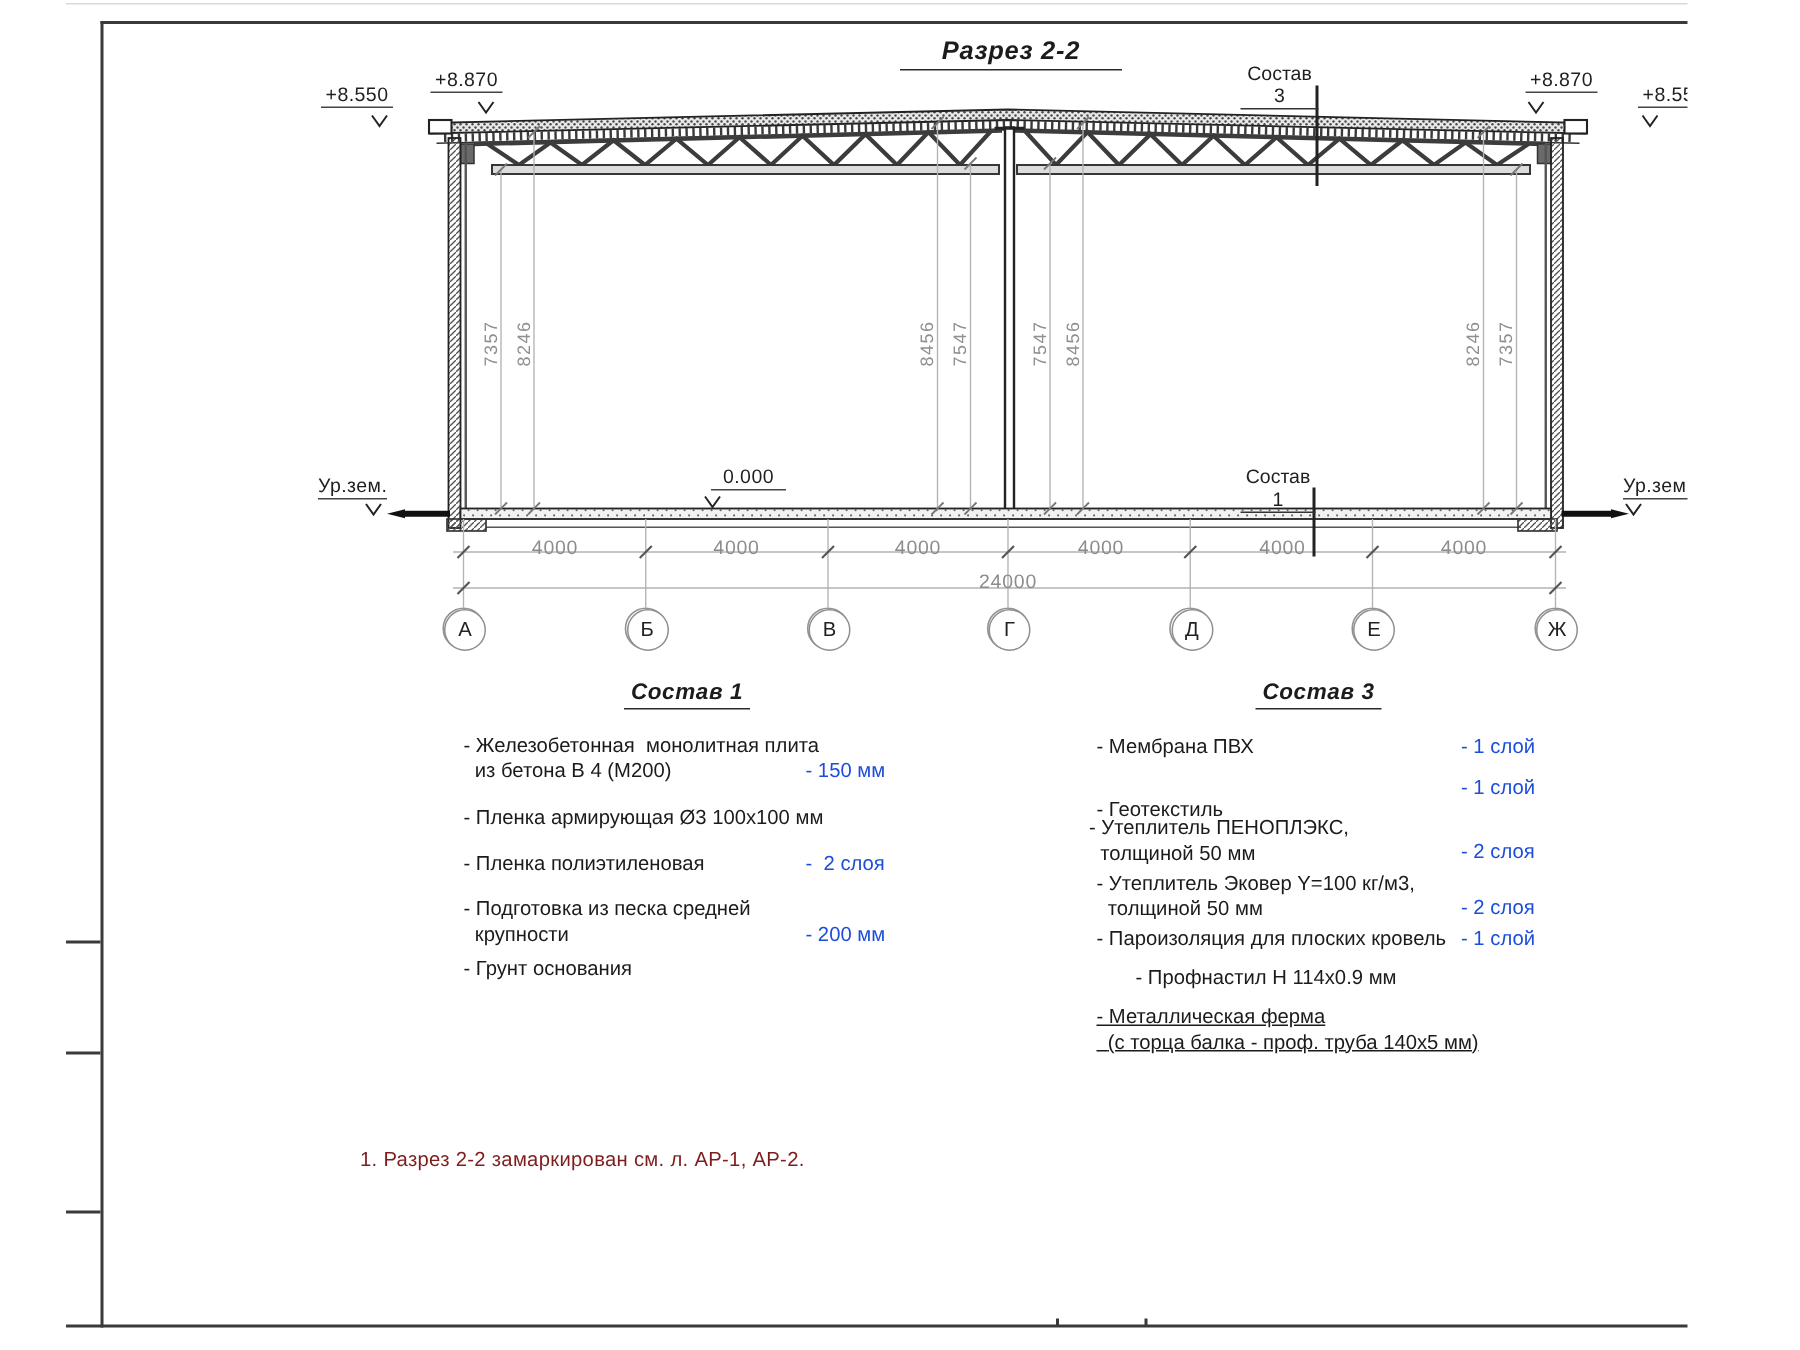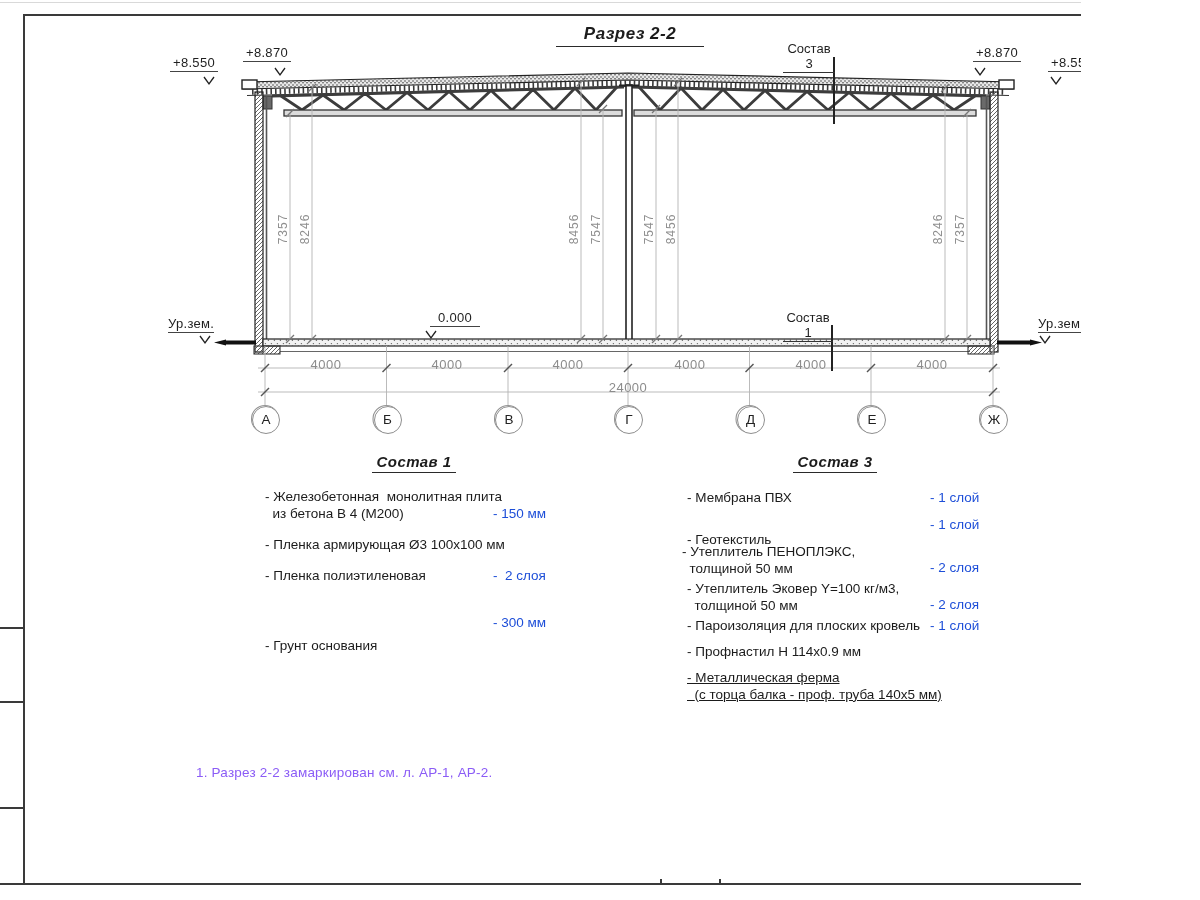--- a/index.html
+++ b/index.html
@@ -1,18 +1,18 @@
 <!DOCTYPE html>
 <html><head>
 <meta charset="utf-8">
 <style>
   html,body{margin:0;padding:0;background:#fff;}
   .sheet{
     position:relative;width:1081px;height:900px;background:#ffffff;overflow:hidden;
-    font-family:"Liberation Sans","DejaVu Sans",sans-serif;color:#1c1c1c;
+    font-family:"Liberation Sans","DejaVu Sans",sans-serif;color:#1c1c1c;margin-left:44px;
   }
   .abs{position:absolute;}
   
   .frameline{position:absolute;background:#3a3a3a;}
   .faintline{position:absolute;background:#d9d9d9;}
   
   .title{
     position:absolute;left:556px;top:24px;width:148px;text-align:center;
     font-size:17px;font-style:italic;font-weight:600;letter-spacing:.5px;
     border-bottom:1.2px solid #2a2a2a;padding-bottom:2px;
@@ -42,21 +42,21 @@
     position:absolute;width:84px;text-align:center;font-size:15px;font-style:italic;font-weight:600;
     border-bottom:1.2px solid #2a2a2a;padding-bottom:2px;letter-spacing:.4px;
   }
   .li-text{
     position:absolute;font-size:13.5px;line-height:16.5px;white-space:pre-wrap;color:#1b1b1b;
   }
   .li-val{
     position:absolute;font-size:13.5px;line-height:16.5px;white-space:pre;color:#1d4ed8;
   }
   .note{
-    position:absolute;left:196px;top:765px;font-size:13.5px;color:#8b5cf6;letter-spacing:.2px;
+    position:absolute;left:196px;top:765px;font-size:13.5px;color:#7f1d1d;letter-spacing:.2px;
   }
   svg{position:absolute;left:0;top:0;}
 </style>
 </head>
 <body>
 
 <div class="sheet">
 
   <div class="faintline" style="left:0;top:2px;width:1200px;height:1px;"></div>
   <div class="frameline" style="left:23px;top:14px;width:1177px;height:2px;"></div>
@@ -235,35 +235,37 @@
   <div class="axis" style="left:858px;top:406px;">Е</div>
   <div class="axis" style="left:980px;top:406px;">Ж</div>
 
   <div class="comp-head" style="left:372px;top:453px;">Состав 1</div>
   <div class="li-text" style="left:265px;top:489px;">- Железобетонная  монолитная плита
   из бетона В 4 (М200)</div>
   <div class="li-val" style="left:493px;top:506px;">- 150 мм</div>
   <div class="li-text" style="left:265px;top:537px;">- Пленка армирующая Ø3 100х100 мм</div>
   <div class="li-text" style="left:265px;top:568px;">- Пленка полиэтиленовая</div>
   <div class="li-val" style="left:493px;top:568px;">-  2 слоя</div>
-  <div class="li-val" style="left:493px;top:615px;">- 300 мм</div>
+  <div class="li-text" style="left:265px;top:598px;">- Подготовка из песка средней
+  крупности</div>
+  <div class="li-val" style="left:493px;top:615px;">- 200 мм</div>
   <div class="li-text" style="left:265px;top:638px;">- Грунт основания</div>
 
   <div class="comp-head" style="left:793px;top:453px;">Состав 3</div>
   <div class="li-text" style="left:687px;top:490px;">- Мембрана ПВХ</div>
   <div class="li-val" style="left:930px;top:490px;">- 1 слой</div>
   <div class="li-text" style="left:687px;top:532px;">- Геотекстиль</div>
   <div class="li-val" style="left:930px;top:517px;">- 1 слой</div>
   <div class="li-text" style="left:682px;top:544px;">- Утеплитель ПЕНОПЛЭКС,
   толщиной 50 мм</div>
   <div class="li-val" style="left:930px;top:560px;">- 2 слоя</div>
   <div class="li-text" style="left:687px;top:581px;">- Утеплитель Эковер Y=100 кг/м3,
   толщиной 50 мм</div>
   <div class="li-val" style="left:930px;top:597px;">- 2 слоя</div>
   <div class="li-text" style="left:687px;top:618px;">- Пароизоляция для плоских кровель</div>
   <div class="li-val" style="left:930px;top:618px;">- 1 слой</div>
-  <div class="li-text" style="left:687px;top:644px;">- Профнастил Н 114х0.9 мм</div>
+  <div class="li-text" style="left:713px;top:644px;">- Профнастил Н 114х0.9 мм</div>
   <div class="li-text" style="left:687px;top:670px;text-decoration:underline;">- Металлическая ферма
   (с торца балка - проф. труба 140х5 мм)</div>
 
   <div class="note">1. Разрез 2-2 замаркирован см. л. АР-1, АР-2.</div>
 
 </div>
 
 </body></html>

